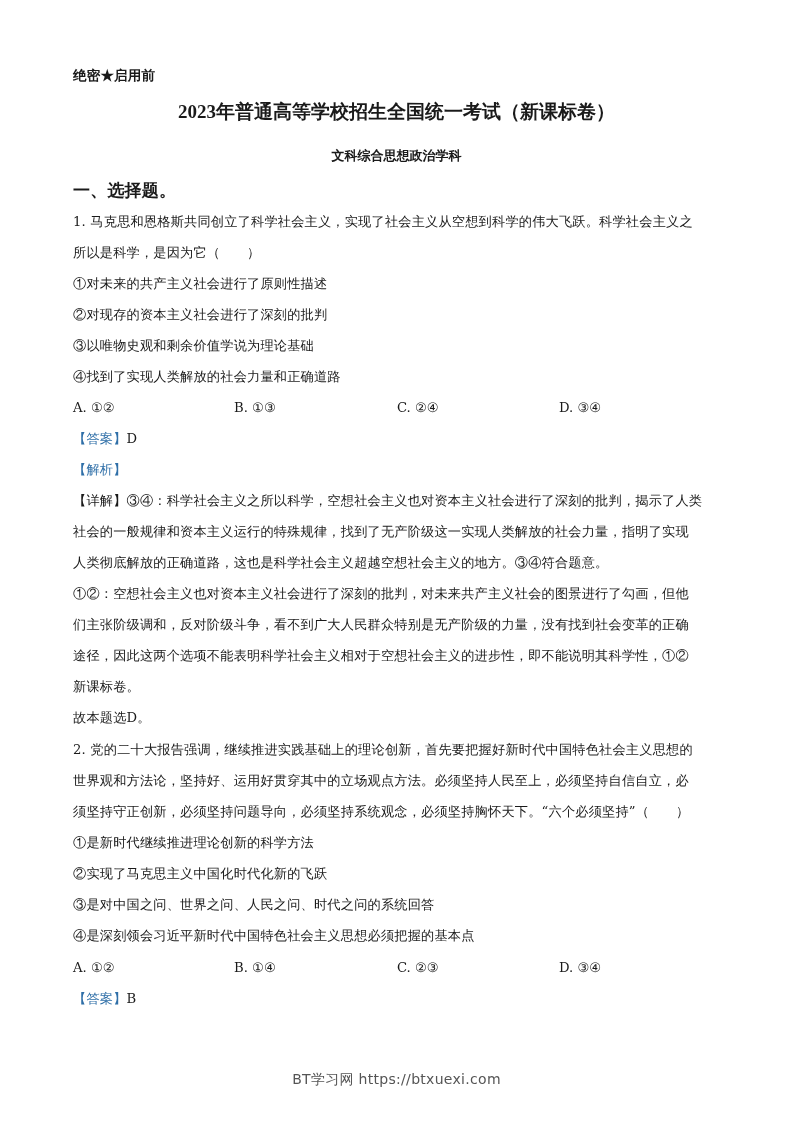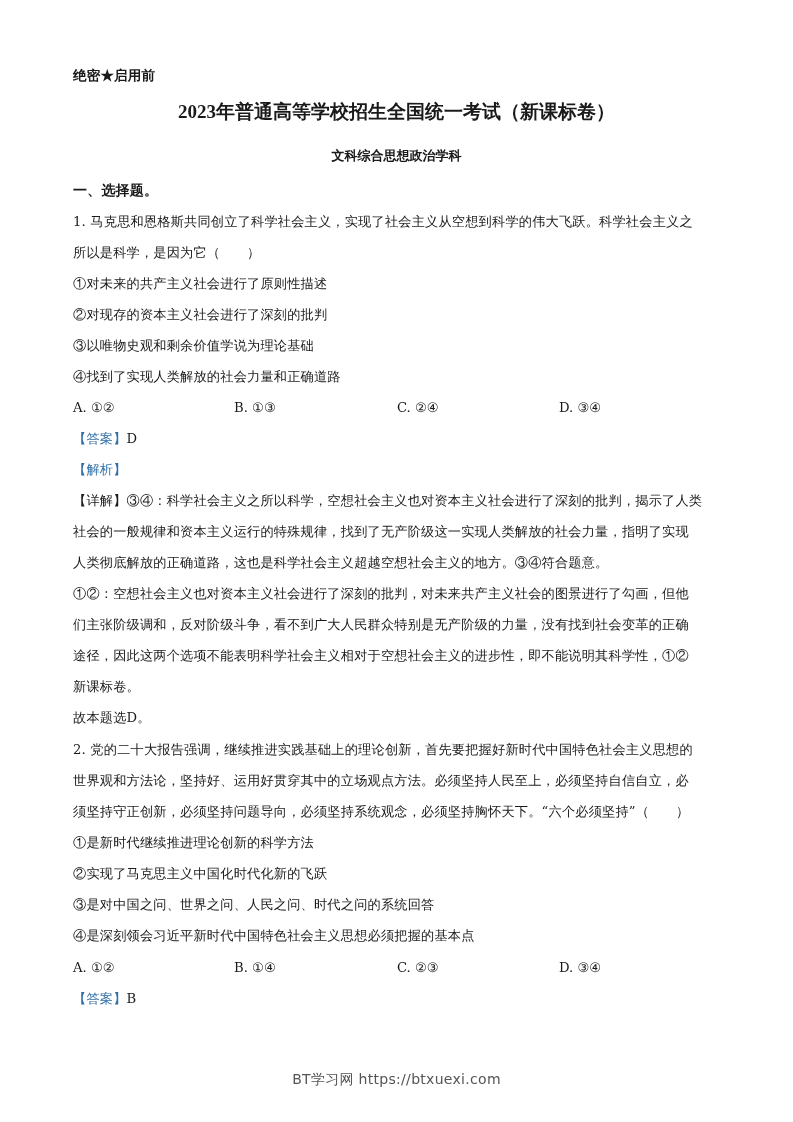--- a/index.html
+++ b/index.html
@@ -17,21 +17,21 @@
     .title1 {
       position: absolute; left: -73px; width: 793px; text-align: center;
       top: 99px; font-size: 19px; font-weight: bold; line-height: 26px;
       font-family: "Liberation Serif", "DejaVu Serif", serif;
     }
     .title2 {
       position: absolute; left: -73px; width: 793px; text-align: center;
       top: 143px; font-size: 13px; font-weight: bold; line-height: 26px;
       font-family: "Liberation Serif", "DejaVu Serif", serif;
     }
-    .section { font-weight: bold; font-size: 14px; top: 181px; }
+    .section { font-weight: bold; font-size: 17px; top: 181px; }
     .tag { color: #2f6fa8; }
     .opts { position: absolute; left: 0; width: 648px; height: 18px; }
     .opt { position: absolute; top: 0; font-size: 13.2px; line-height: 18px; white-space: nowrap; }
     .footer {
       position: absolute; left: 0; width: 793px; top: 1071px; text-align: center;
       font-family: "DejaVu Sans", "Liberation Sans", sans-serif;
       font-size: 14px; color: #555555; letter-spacing: 0.3px;
     }
   </style>
 </head>

